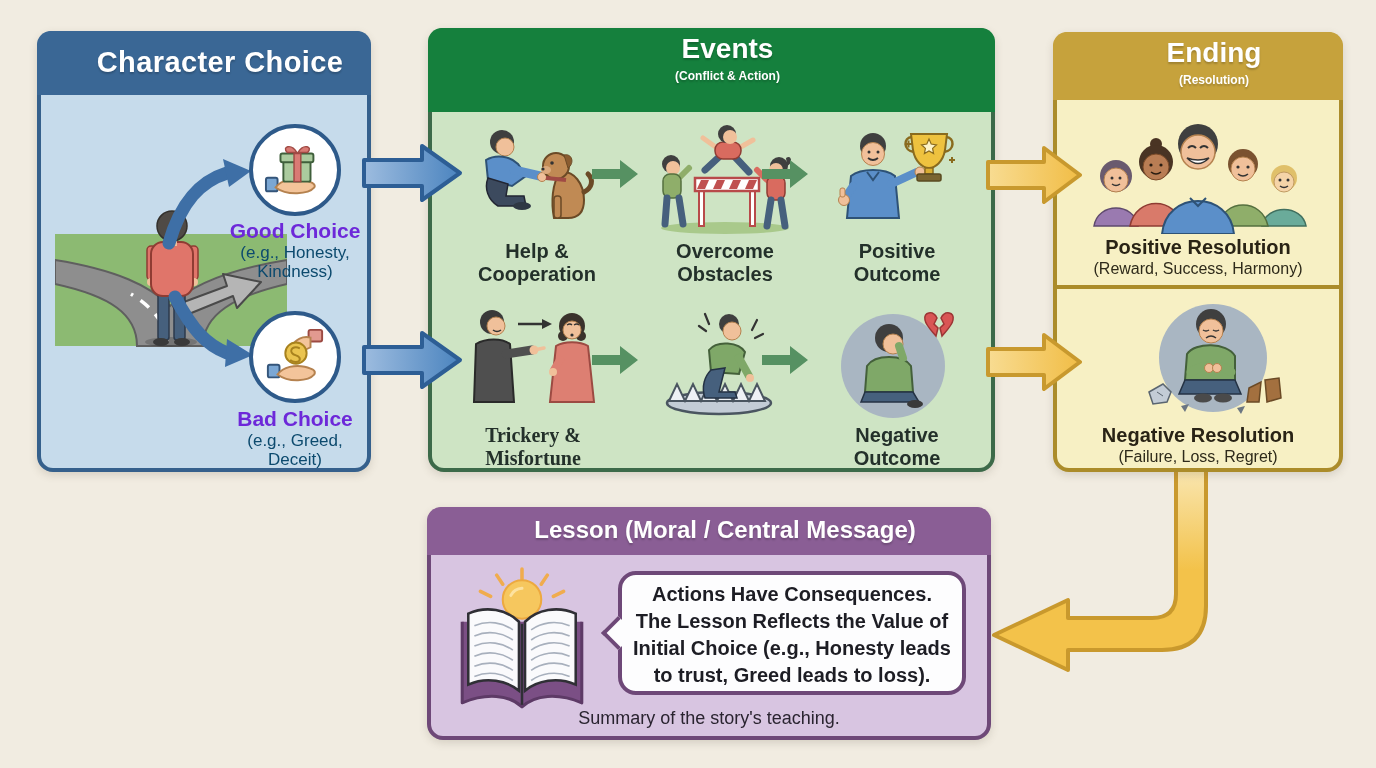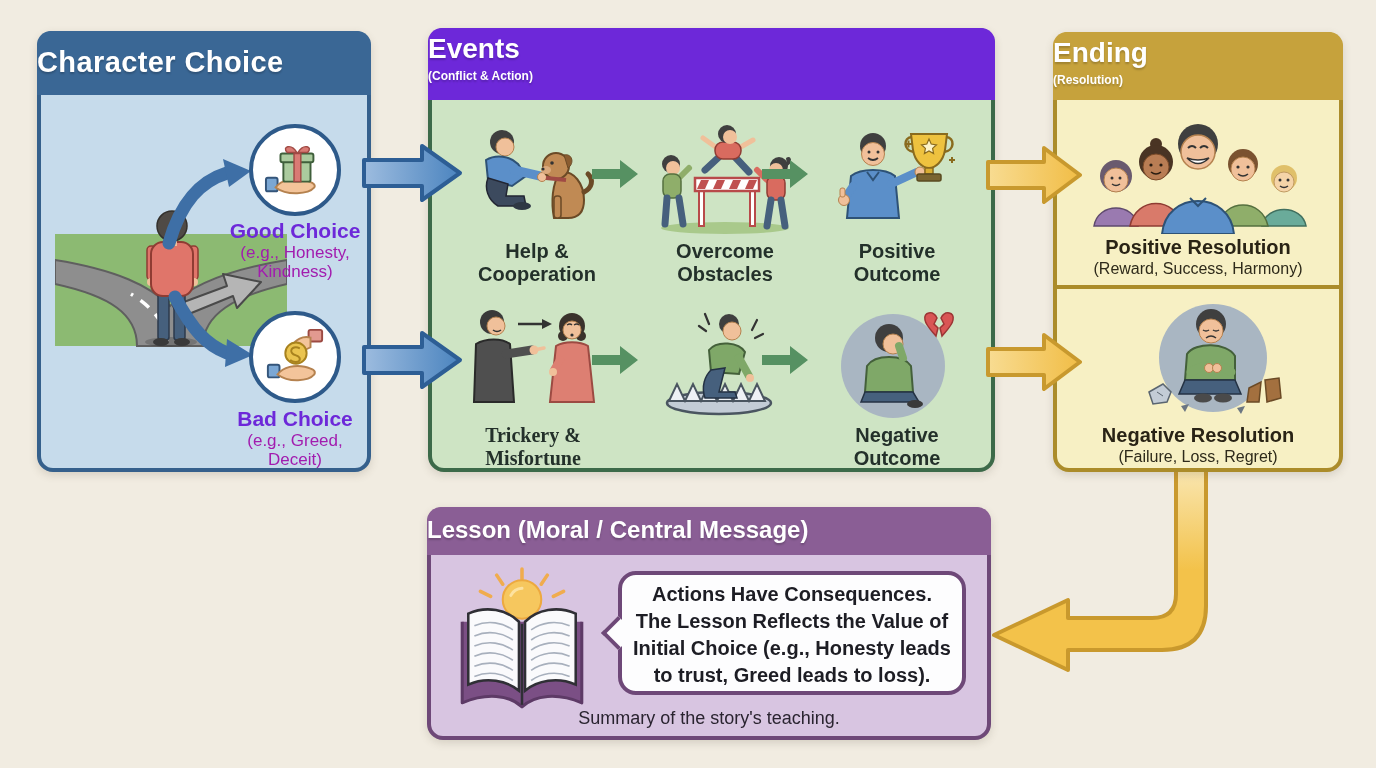--- a/index.html
+++ b/index.html
@@ -12,38 +12,39 @@
     position:absolute; box-sizing:border-box; border-radius:16px; z-index:2;
     box-shadow:0 3px 8px rgba(90,80,60,.18);
   }
   .panel-char   { left:37px;  top:31px;  width:334px; height:441px; background:#c6dbeb; border:4px solid #35608c; }
   .panel-events { left:428px; top:28px;  width:567px; height:444px; background:#cee4c4; border:4px solid #3c6a49; }
   .panel-ending { left:1053px;top:32px;  width:290px; height:440px; background:#f7f0c4; border:4px solid #ab8c2a; }
   .panel-lesson { left:427px; top:507px; width:564px; height:233px; background:#d8c5e1; border:4px solid #6e4878; }
 
   .hdr {
     position:absolute; left:-4px; right:-4px; top:-4px; z-index:4;
-    color:#fff; border-radius:14px 14px 0 0;
+    color:#fff; text-align:center; border-radius:14px 14px 0 0;
     text-shadow:0 2px 2px rgba(0,0,0,.2);
+    padding-left:32px;
   }
   .hdr-char   { height:64px; background:#3a6795; font-size:29px; font-weight:bold; line-height:62px; letter-spacing:.4px; }
-  .hdr-events { height:72px; background:#6d28d9; padding-top:5px; box-sizing:border-box; }
+  .hdr-events { height:84px; background:#15803d; padding-top:5px; box-sizing:border-box; }
   .hdr-ending { height:68px; background:#c6a23c; padding-top:5px; box-sizing:border-box; }
   .hdr-lesson { height:48px; background:#8a5e95; font-size:24px; font-weight:bold; line-height:45px; }
   .ht { font-size:28px; font-weight:bold; line-height:32px; }
   .hs { font-size:12px; font-weight:bold; line-height:22px; }
 
   .circle-badge {
     position:absolute; width:92px; height:92px; border-radius:50%;
     background:#fff; border:4px solid #2e5a8a; box-sizing:border-box;
     display:flex; align-items:center; justify-content:center; z-index:3;
   }
   .choice-block { position:absolute; width:220px; text-align:center; }
   .choice-title { font-size:21px; font-weight:bold; color:#6d28d9; line-height:24px; }
-  .choice-sub   { font-size:17px; color:#a21caf; line-height:19px; }
+  .choice-sub   { font-size:17px; color:#0c4a6e; line-height:19px; }
 
   .step { position:absolute; width:170px; text-align:center; }
   .step-icon { height:118px; display:flex; align-items:flex-end; justify-content:center; }
   .step-label { margin-top:4px; }
   .step-label div { font-size:20px; font-weight:bold; line-height:23px; color:#23302a; }
   .garrow { position:absolute; }
 
   .end-section-label { position:absolute; width:100%; text-align:center; }
   .end-title { font-size:20px; font-weight:bold; color:#292315; line-height:23px; }
   .end-sub   { font-size:16px; color:#2e2a1a; line-height:19px; }

